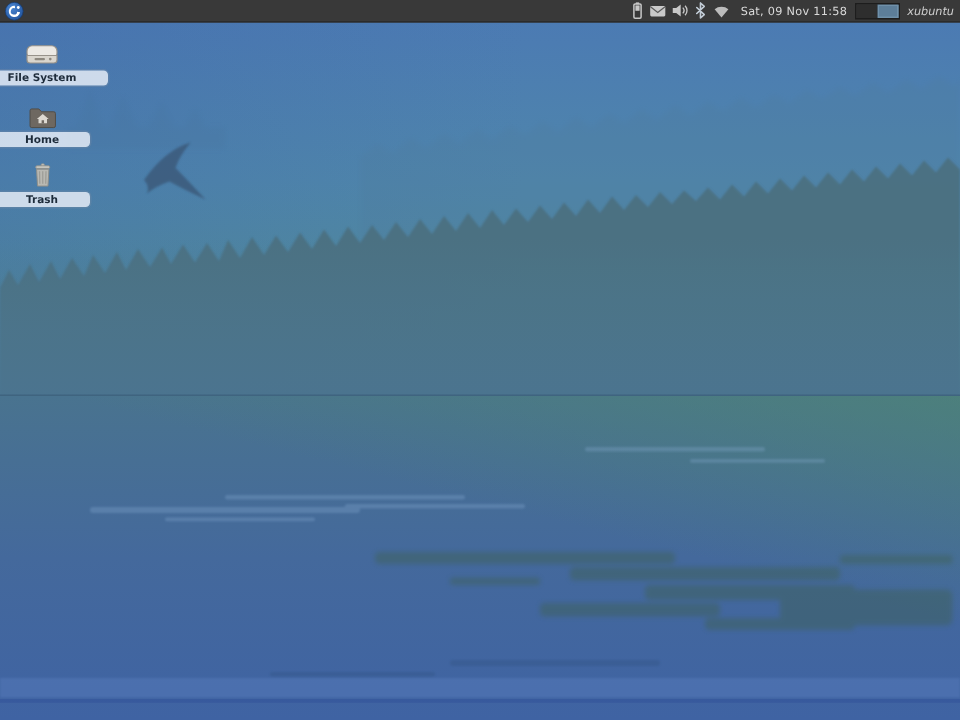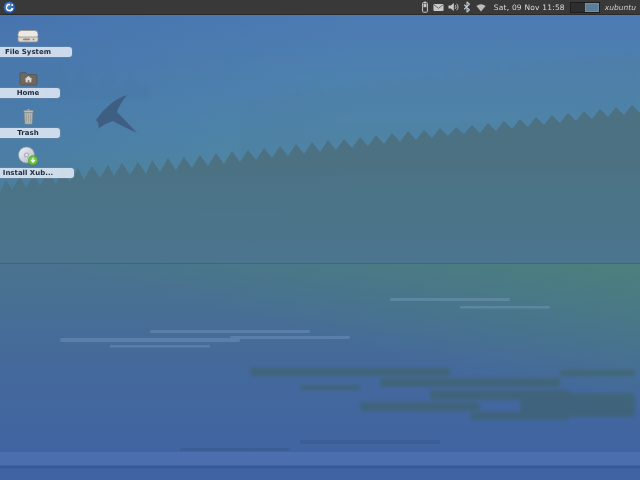--- a/index.html
+++ b/index.html
@@ -167,38 +167,20 @@
       <svg width="15" height="18" viewBox="0 0 16 19">
         <rect x="6.8" y="1.2" width="2.4" height="1.6" rx="0.8" fill="#c7c7c1" stroke="#8f8f89" stroke-width="0.5"></rect>
         <rect x="3" y="2.6" width="10" height="1.9" rx="0.95" fill="#c7c7c1" stroke="#8f8f89" stroke-width="0.6"></rect>
         <path d="M3.6,5 H12.4 L11.7,17 H4.3 Z" fill="#b9b9b3" stroke="#8f8f89" stroke-width="0.7"></path>
         <path d="M5.7,6.5 L5.9,15.3 M8,6.5 V15.3 M10.3,6.5 L10.1,15.3" stroke="#9d9d97" stroke-width="0.9" fill="none"></path>
       </svg>
     </div>
     <div class="lbl">Trash</div>
   </div>
 
-  <div class="cell" id="cell-install">
-    <div class="ic">
-      <svg width="22" height="20" viewBox="0 0 22 20">
-        <defs>
-          <linearGradient id="disc" x1="0" y1="0" x2="1" y2="1">
-            <stop offset="0" stop-color="#f1f3f6"></stop>
-              <stop offset="1" stop-color="#b2b8c2"></stop>
-          </linearGradient>
-        </defs>
-        <circle cx="9.5" cy="9" r="8" fill="url(#disc)" stroke="#8f97a2" stroke-width="0.7"></circle>
-        <circle cx="9.5" cy="9" r="2.6" fill="#aab4c0"></circle>
-        <circle cx="9.5" cy="9" r="1.2" fill="#e8ecf0"></circle>
-        <circle cx="16" cy="14.3" r="4.6" fill="#72c63f" stroke="#4f9f28" stroke-width="0.8"></circle>
-        <path d="M16,12 V15.6 M14.2,14.1 L16,16.1 L17.8,14.1" stroke="#ffffff" stroke-width="1.2" fill="none" stroke-linecap="round"></path>
-      </svg>
-    </div>
-    <div class="lbl">Install Xub...</div>
-  </div>
 </div>
 
 <div id="panel">
   <div id="logo-btn">
     <svg width="13" height="13" viewBox="0 0 14 14">
       <defs>
         <radialGradient id="logoG" cx="0.35" cy="0.3" r="0.9">
           <stop offset="0" stop-color="#4a85d0"></stop>
             <stop offset="1" stop-color="#1c4d96"></stop>
         </radialGradient>

